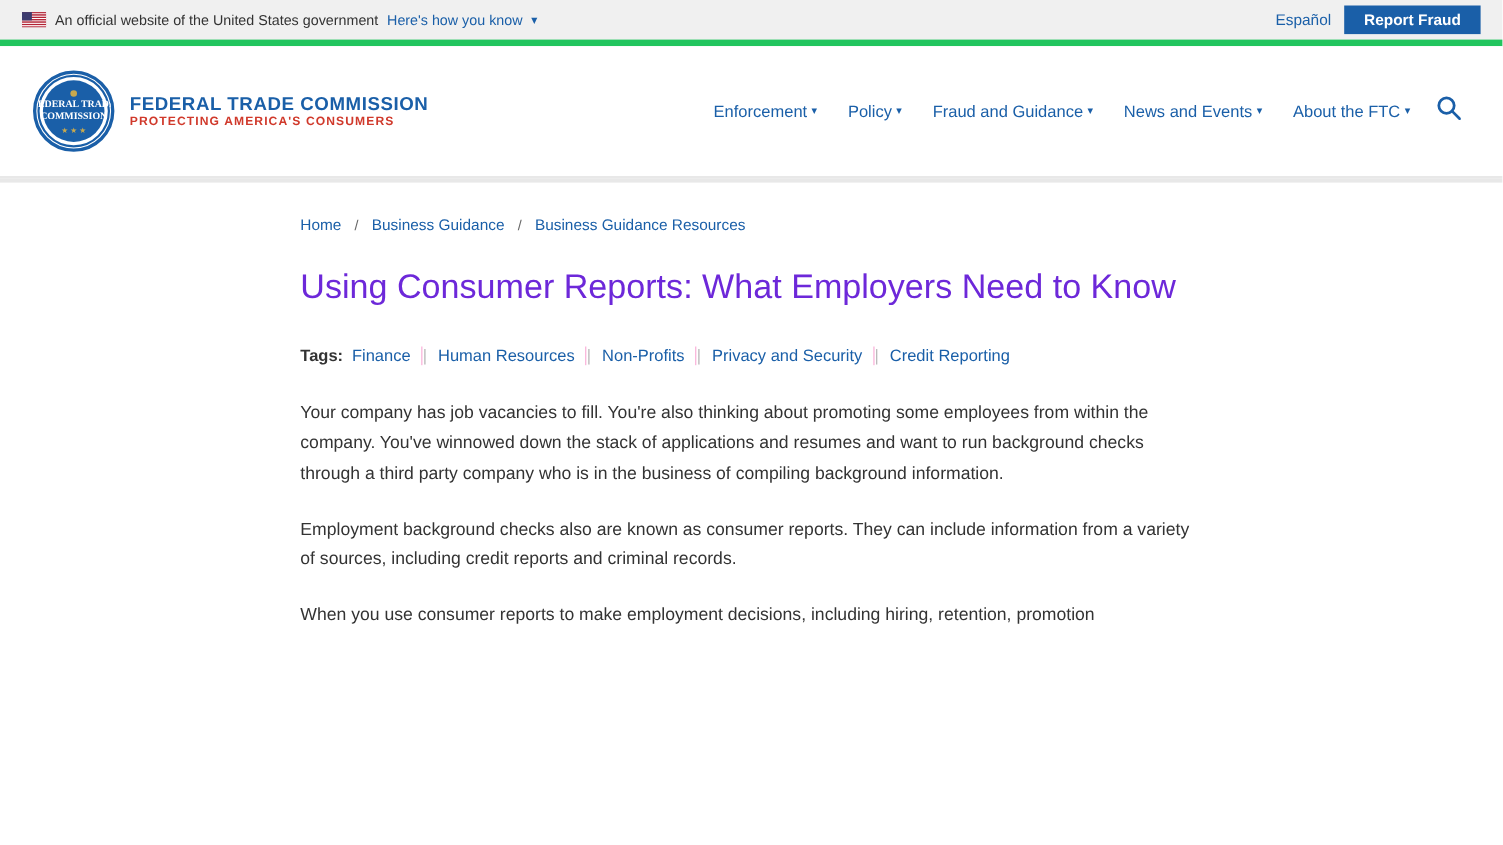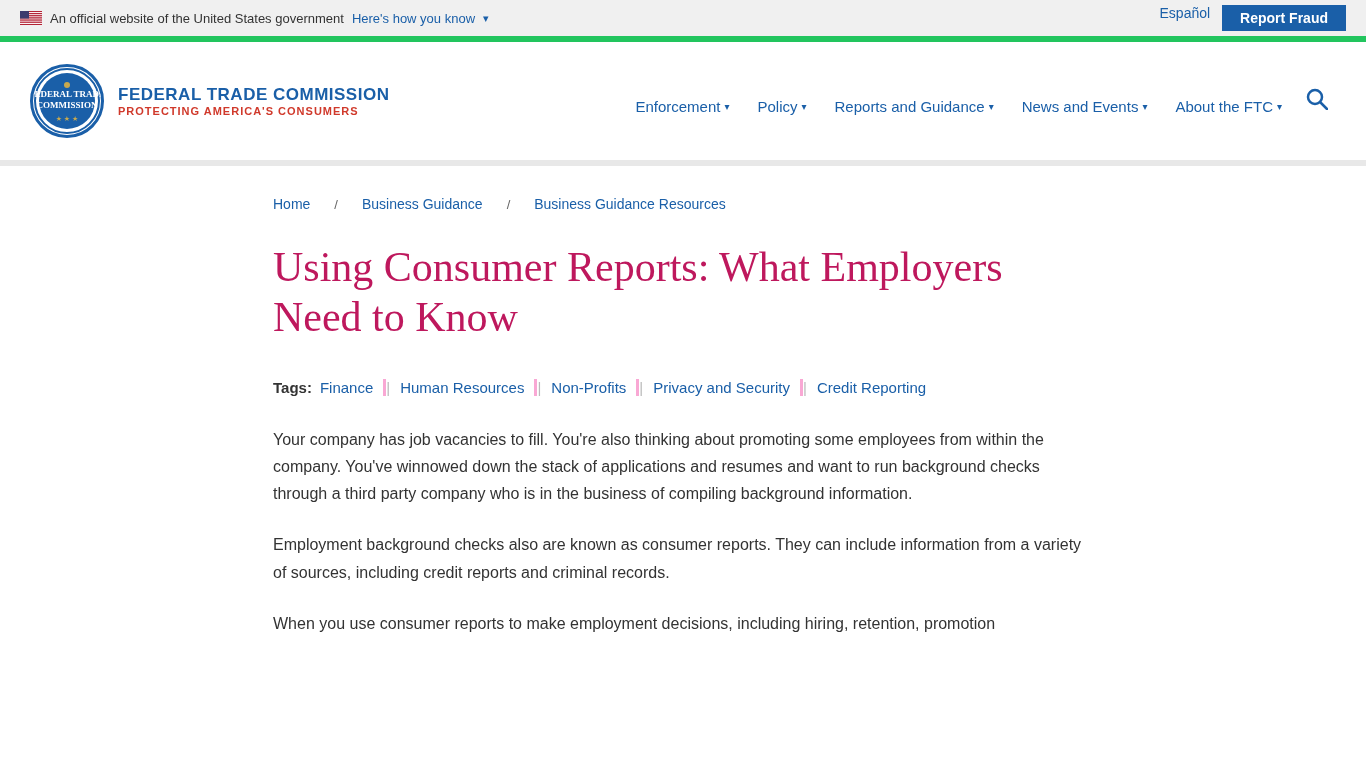--- a/index.html
+++ b/index.html
@@ -27,21 +27,21 @@
       height: 14px;
       display: inline-block;
     }
     .heres-how {
       color: #1a5fa8;
       text-decoration: none;
       font-size: 13px;
     }
     .top-bar-right {
       display: flex;
-      align-items: flex-start;
+      align-items: center;
       gap: 0;
     }
     .espanol-link {
       color: #1a5fa8;
       text-decoration: none;
       font-size: 14px;
       margin-right: 12px;
     }
     .top-btn {
       padding: 0 18px;
@@ -101,21 +101,21 @@
       line-height: 1.2;
     }
     .logo-text p {
       font-size: 11px;
       color: #d0392b;
       font-weight: 600;
       letter-spacing: 1px;
     }
     .main-nav {
       display: flex;
-      align-items: flex-end;
+      align-items: center;
       gap: 4px;
     }
     .nav-item {
       display: flex;
       align-items: center;
       gap: 4px;
       padding: 8px 12px;
       font-size: 15px;
       color: #1a5fa8;
       cursor: pointer;
@@ -141,43 +141,43 @@
       height: 4px;
       background: #e8e8e8;
     }
 
     
     .breadcrumb {
       padding: 30px 0 10px 0;
       font-size: 14px;
       display: flex;
       align-items: center;
-      gap: 24px;
+      gap: 12px;
     }
     .breadcrumb a {
       color: #1a5fa8;
       text-decoration: none;
     }
     .breadcrumb-sep {
       color: #666;
       font-size: 13px;
     }
 
     
     .content-wrapper {
       max-width: 900px;
       margin: 0 auto;
       padding: 0 40px 60px;
     }
 
     .page-title {
-      font-family: Liberation Serif, serif;
-      font-size: 42px;
+      font-family: Liberation Sans, sans-serif;
+      font-size: 31px;
       font-weight: 400;
-      color: #be185d;
+      color: #6d28d9;
       line-height: 1.2;
       margin: 20px 0 36px;
     }
 
     .tags-row {
       display: flex;
       align-items: center;
       gap: 0;
       margin-bottom: 30px;
       flex-wrap: wrap;
@@ -185,21 +185,21 @@
     }
     .tags-label {
       font-weight: 700;
       color: #333;
       margin-right: 8px;
     }
     .tag-link {
       color: #1a5fa8;
       text-decoration: none;
       padding: 0 10px;
-      border-right: 3px solid #f9a8d4;
+      border-right: 1px solid #f9a8d4;
     }
     .tag-link:last-child { border-right: none; }
     .tag-link:first-of-type { padding-left: 0; }
 
     .body-text {
       font-size: 16px;
       line-height: 1.7;
       color: #333;
       margin-bottom: 24px;
     }
@@ -257,21 +257,21 @@
   <nav class="main-nav">
     <a class="nav-item" href="#">
       <span>Enforcement</span>
       <span class="nav-chevron">▾</span>
     </a>
     <a class="nav-item" href="#">
       <span>Policy</span>
       <span class="nav-chevron">▾</span>
     </a>
     <a class="nav-item" href="#">
-      <span>Reports and Guidance</span>
+      <span>Fraud and Guidance</span>
       <span class="nav-chevron">▾</span>
     </a>
     <a class="nav-item" href="#">
       <span>News and Events</span>
       <span class="nav-chevron">▾</span>
     </a>
     <a class="nav-item" href="#">
       <span>About the FTC</span>
       <span class="nav-chevron">▾</span>
     </a>

